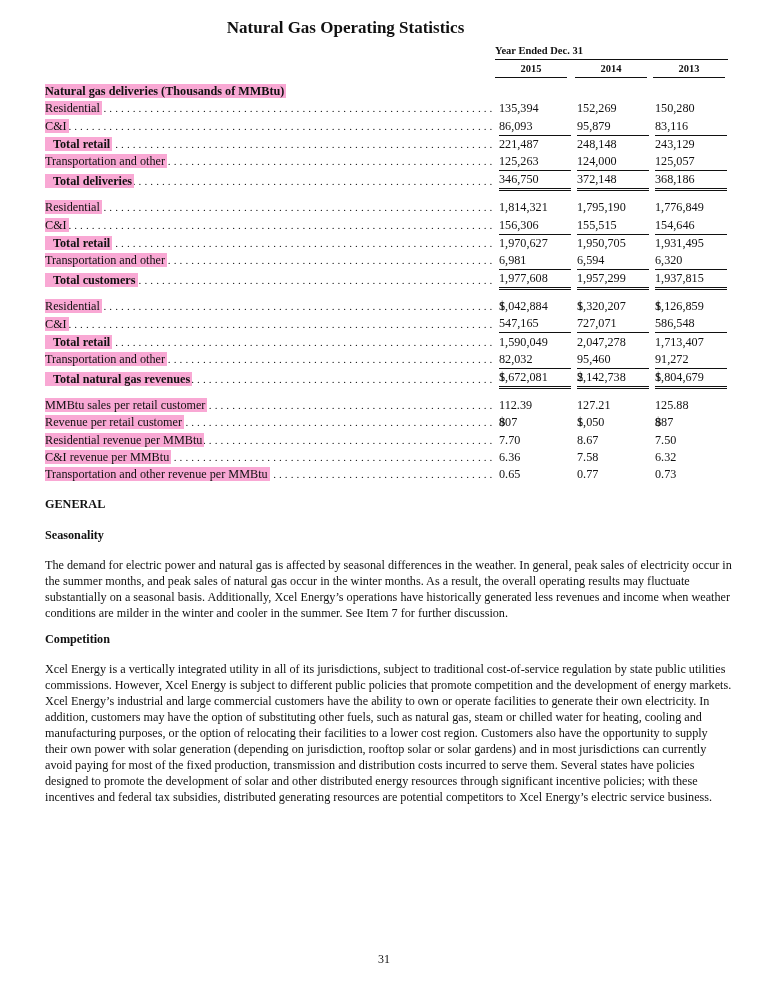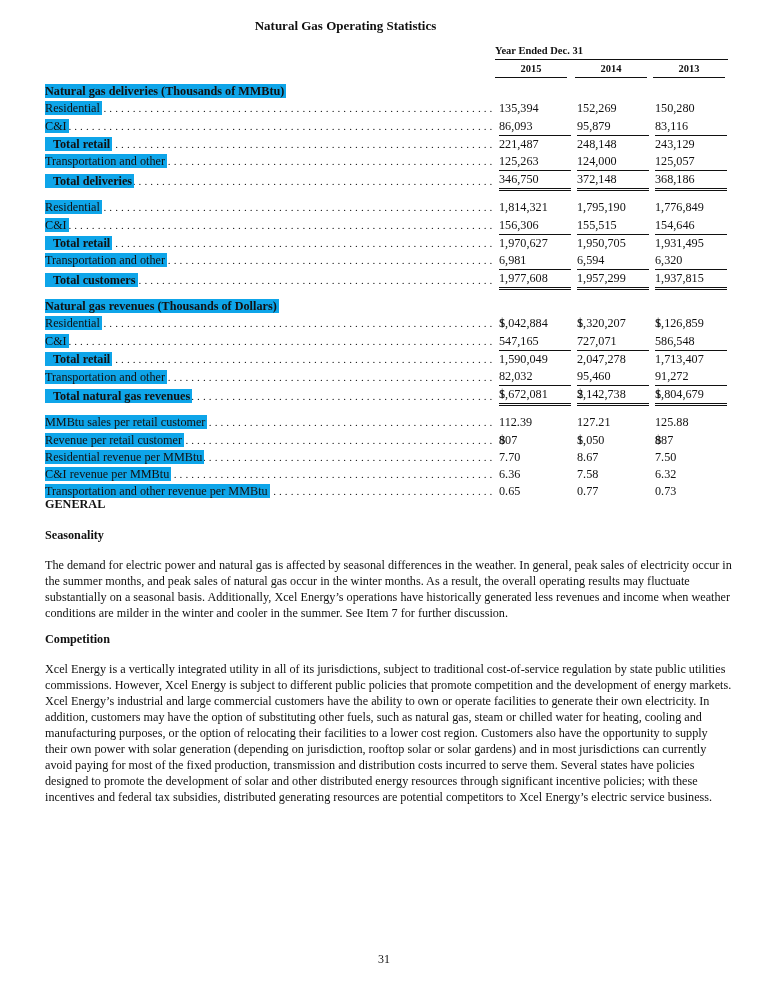--- a/index.html
+++ b/index.html
@@ -2,36 +2,36 @@
 <html><head>
 <meta charset="utf-8">
 <style>
   html, body { margin: 0; padding: 0; background: #ffffff; }
   body {
     width: 768px; height: 993px; position: relative; overflow: hidden;
     font-family: "Liberation Serif", serif; color: #111; font-size: 12.2px;
   }
   .title {
     position: absolute; top: 18px; left: 0; width: 691px; text-align: center;
-    font-weight: bold; font-size: 13px;
+    font-weight: bold; font-size: 17px;
   }
   .year-ended {
     position: absolute; top: 45px; left: 495px; width: 233px; text-align: left;
     font-weight: bold; font-size: 10.5px; padding-bottom: 3px; border-bottom: 1px solid #111;
   }
   .col-head {
     position: absolute; top: 63px; width: 72px; text-align: center;
     font-weight: bold; font-size: 10.5px; padding-bottom: 3px; border-bottom: 1px solid #111;
   }
   table.stats {
     position: absolute; top: 83px; left: 45px; border-collapse: collapse;
   }
   table.stats td { padding: 0; height: 17.2px; line-height: 17px; vertical-align: bottom; white-space: nowrap; }
   td.label { width: 450px; overflow: hidden; position: relative; }
-  td.label .txt { background: #0ea5e9; padding-right: 2px; position: relative; z-index: 1; }
+  td.label .txt { background: #f9a8d4; padding-right: 2px; position: relative; z-index: 1; }
   td.label .dots {
     position: absolute; left: 0; right: 0; bottom: 3px; overflow: hidden; z-index: 0;
     letter-spacing: 3.1px; font-size: 11px; line-height: 11px;
   }
   td.label.bold .txt { font-weight: bold; padding-left: 8px; text-align: center; }
   td.label.section .txt { font-weight: bold; }
   td.gap { width: 4px; }
   td.num { width: 72px; position: relative; text-align: left; }
   td.num .cur { position: absolute; left: 0; }
   td.spacer { height: 8px !important; }
@@ -146,23 +146,20 @@
         <td class="num dbl"><span>1,977,608</span></td>
         <td class="gap2"></td>
         <td class="num dbl"><span>1,957,299</span></td>
         <td class="gap2"></td>
         <td class="num dbl"><span>1,937,815</span></td>
       </tr>
       <tr>
         <td class="spacer" colspan="6"></td>
       </tr>
       <tr>
-        <td class="label section" colspan="6"><span class="txt">Natural gas revenues (Thousands of Dollars)</span></td>
-      </tr>
-      <tr>
         <td class="label"><span class="dots">........................................................................................................................................................................................................</span><span class="txt">Residential</span></td>
         <td class="gap"></td>
         <td class="num"><span class="cur">$</span><span>1,042,884</span></td>
         <td class="gap2"></td>
         <td class="num"><span class="cur">$</span><span>1,320,207</span></td>
         <td class="gap2"></td>
         <td class="num"><span class="cur">$</span><span>1,126,859</span></td>
       </tr>
       <tr>
         <td class="label"><span class="dots">........................................................................................................................................................................................................</span><span class="txt">C&amp;I</span></td>

